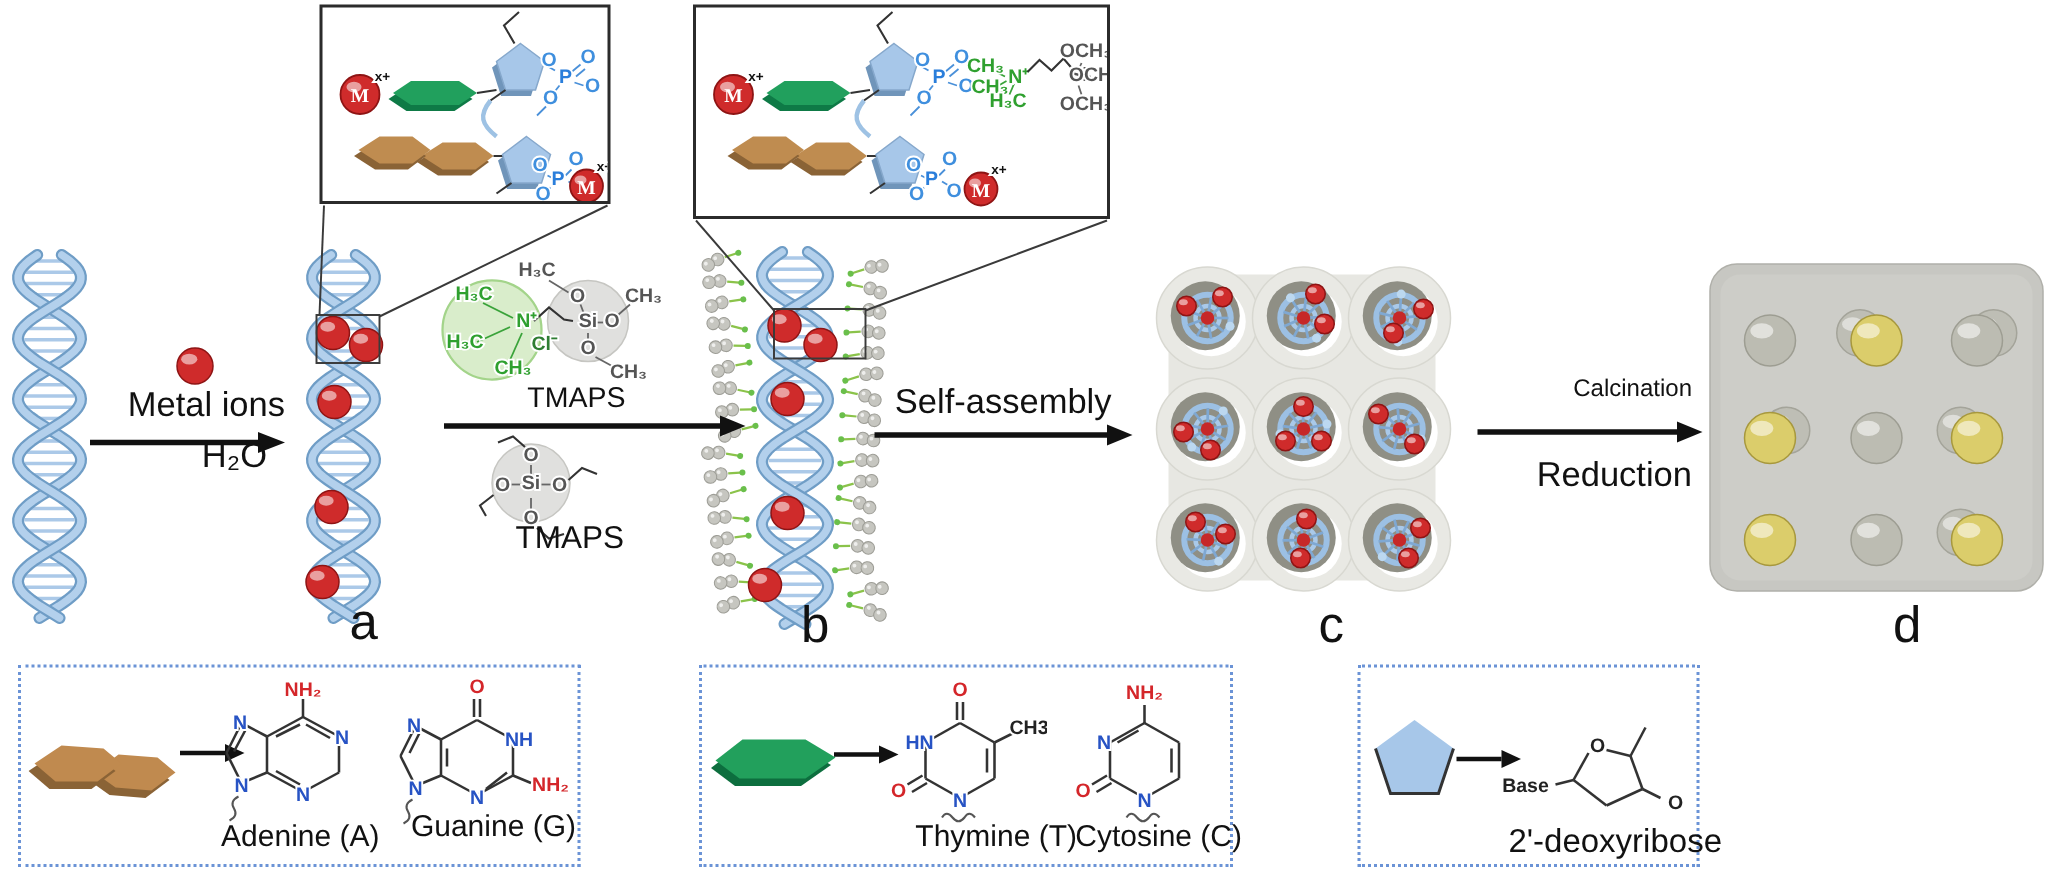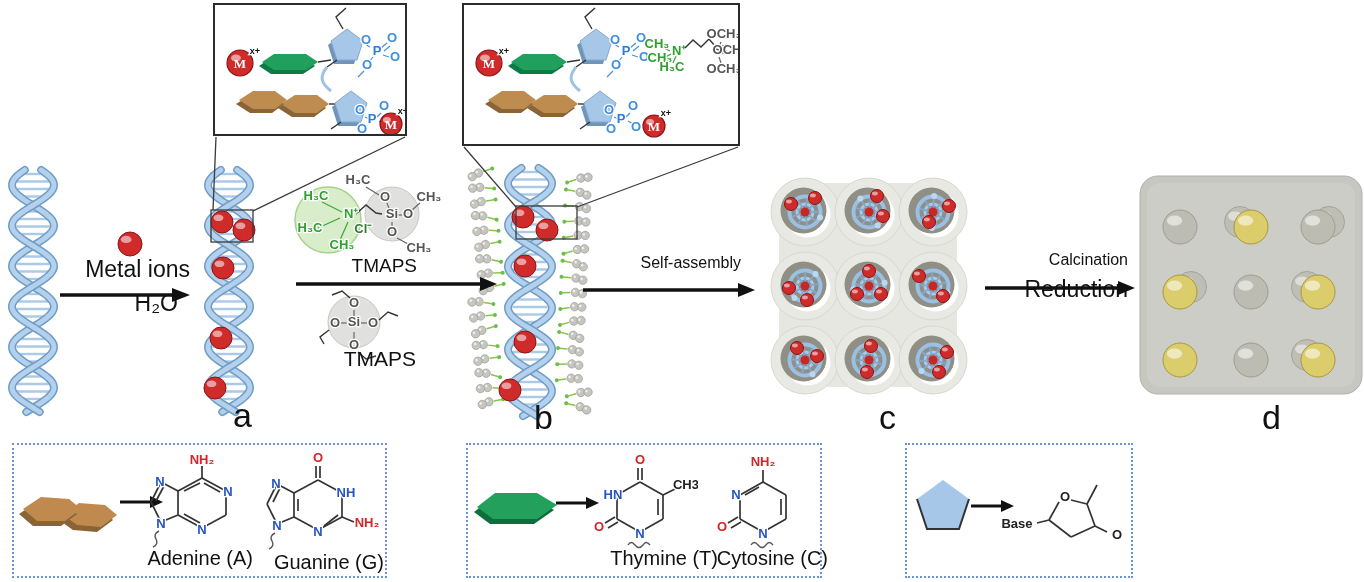--- a/index.html
+++ b/index.html
@@ -950,23 +950,23 @@
     <text x="23" y="39" font-size="11" class="aSi">O</text>
     <text x="61" y="39" font-size="11" class="aSi">O</text>
     <text x="42" y="19" font-size="11" class="aSi">O</text>
     <text x="42" y="61" font-size="11" class="aSi">O</text>
   </svg>
 
   <div class="lbl" style="left:50px;top:257px;width:140px;font-size:23px">Metal ions</div>
   <div class="lbl" style="left:78px;top:291px;width:100px;font-size:23px">H₂O</div>
   <div class="lbl" style="left:297px;top:256px;width:120px;font-size:19px">TMAPS</div>
   <div class="lbl" style="left:296px;top:348px;width:120px;font-size:21px">TMAPS</div>
-  <div class="lbl" style="left:581px;top:255px;width:160px;font-size:16px">Self-assembly</div>
+  <div class="lbl" style="left:581px;top:255px;width:160px;font-size:23px">Self-assembly</div>
   <div class="lbl" style="left:986px;top:252px;width:142px;font-size:16px">Calcination</div>
-  <div class="lbl" style="left:986px;top:277px;width:142px;font-size:23px">Reduction</div>
+  <div class="lbl" style="left:986px;top:304px;width:142px;font-size:23px">Reduction</div>
   <div class="lbl" style="left:192px;top:398px;width:60px;font-size:34px">a</div>
   <div class="lbl" style="left:493px;top:400px;width:60px;font-size:34px">b</div>
   <div class="lbl" style="left:836px;top:400px;width:60px;font-size:34px">c</div>
   <div class="lbl" style="left:1221px;top:400px;width:60px;font-size:34px">d</div>
 
   <div class="lgbox" style="left:12px;top:443px;width:375px;height:135px">
     <svg class="abs" style="left:5px;top:36px" width="110" height="64" viewBox="0 0 110 64">
       <polygon points="44,34 60,22 86,24 98,34 82,46 58,44" transform="translate(-4,5)" fill="#8a6336"></polygon>
       <polygon points="44,34 60,22 86,24 98,34 82,46 58,44" fill="#c08a4f"></polygon>
       <polygon points="4,28 22,16 50,18 62,28 46,40 18,40" transform="translate(-4,5)" fill="#8a6336"></polygon>
@@ -1022,21 +1022,21 @@
       </g>
       <path class="sq" d="M15,84 q-6,3 -3,8 q3,5 -3,8"></path>
       <text x="58" y="13" class="aO">O</text>
       <text x="86" y="48" class="aN">NH</text>
       <text x="58" y="87" class="aN">N</text>
       <text x="16" y="39" class="aN">N</text>
       <text x="17" y="81" class="aN">N</text>
       <text x="107" y="78" class="aO">NH₂</text>
     </svg>
     <div class="lbl" style="left:119px;top:103px;width:120px;font-size:20px">Adenine (A)</div>
-    <div class="lbl" style="left:250px;top:107px;width:120px;font-size:20px">Guanine (G)</div>
+    <div class="lbl" style="left:250px;top:96px;width:120px;font-size:20px">Guanine (G)</div>
   </div>
 
   <div class="lgbox" style="left:466px;top:443px;width:356px;height:135px">
     <svg class="abs" style="left:5px;top:44px" width="92" height="42" viewBox="0 0 92 42">
       <polygon points="4,18 22,4 64,4 84,16 64,30 20,30" transform="translate(-3,5)" fill="#0d6e3e"></polygon>
       <polygon points="4,18 22,4 64,4 84,16 64,30 20,30" fill="#22a05c"></polygon>
     </svg>
     <svg class="abs" style="left:86px;top:49px" width="48" height="18" viewBox="0 0 48 18">
       <line x1="2" y1="9" x2="32" y2="9" stroke="#111" stroke-width="3"></line>
         <polygon points="32,3 45,9 32,15" fill="#111"></polygon>
@@ -1104,15 +1104,16 @@
         <line x1="94" y1="31" x2="102" y2="53"></line>
         <line x1="102" y1="53" x2="78" y2="64"></line>
         <line x1="78" y1="64" x2="56" y2="47"></line>
         <line x1="94" y1="31" x2="104" y2="12"></line>
         <line x1="102" y1="53" x2="114" y2="59"></line>
       </g>
       <text x="24" y="55" class="aC">Base</text>
       <text x="72" y="28" class="aC">O</text>
       <text x="124" y="66" class="aC">O</text>
     </svg>
+    <div class="lbl" style="left:61px;top:104px;width:180px;font-size:22px">2'-deoxyribose</div>
   </div>
 
 </div>
 
 </body></html>

